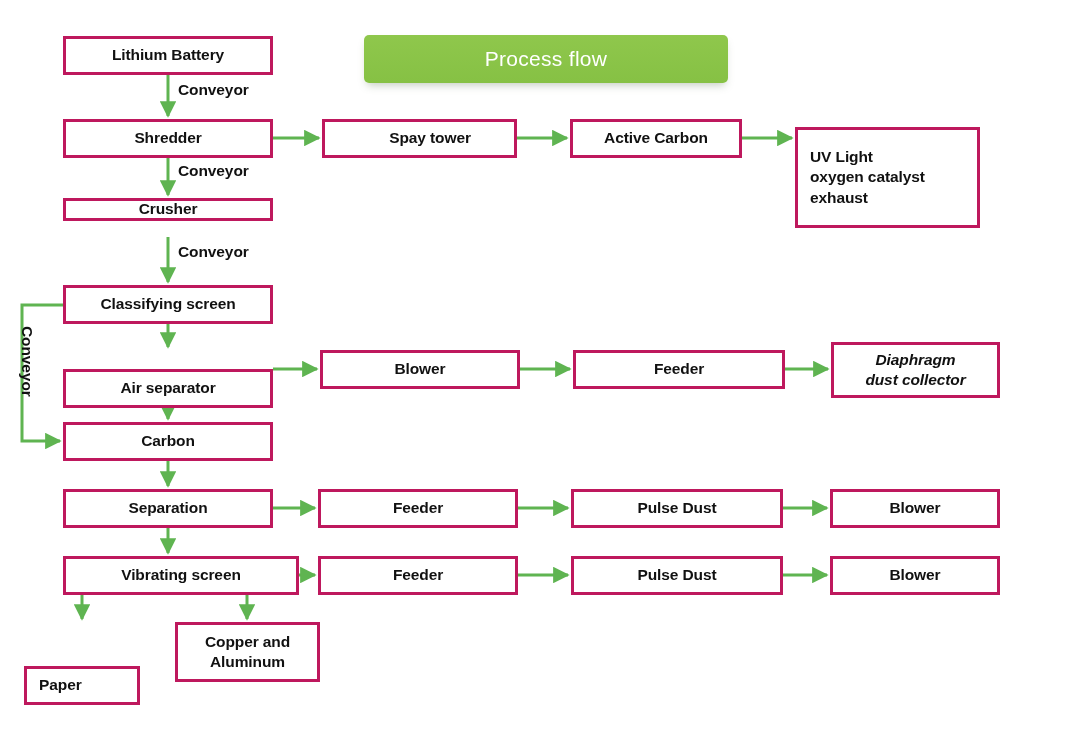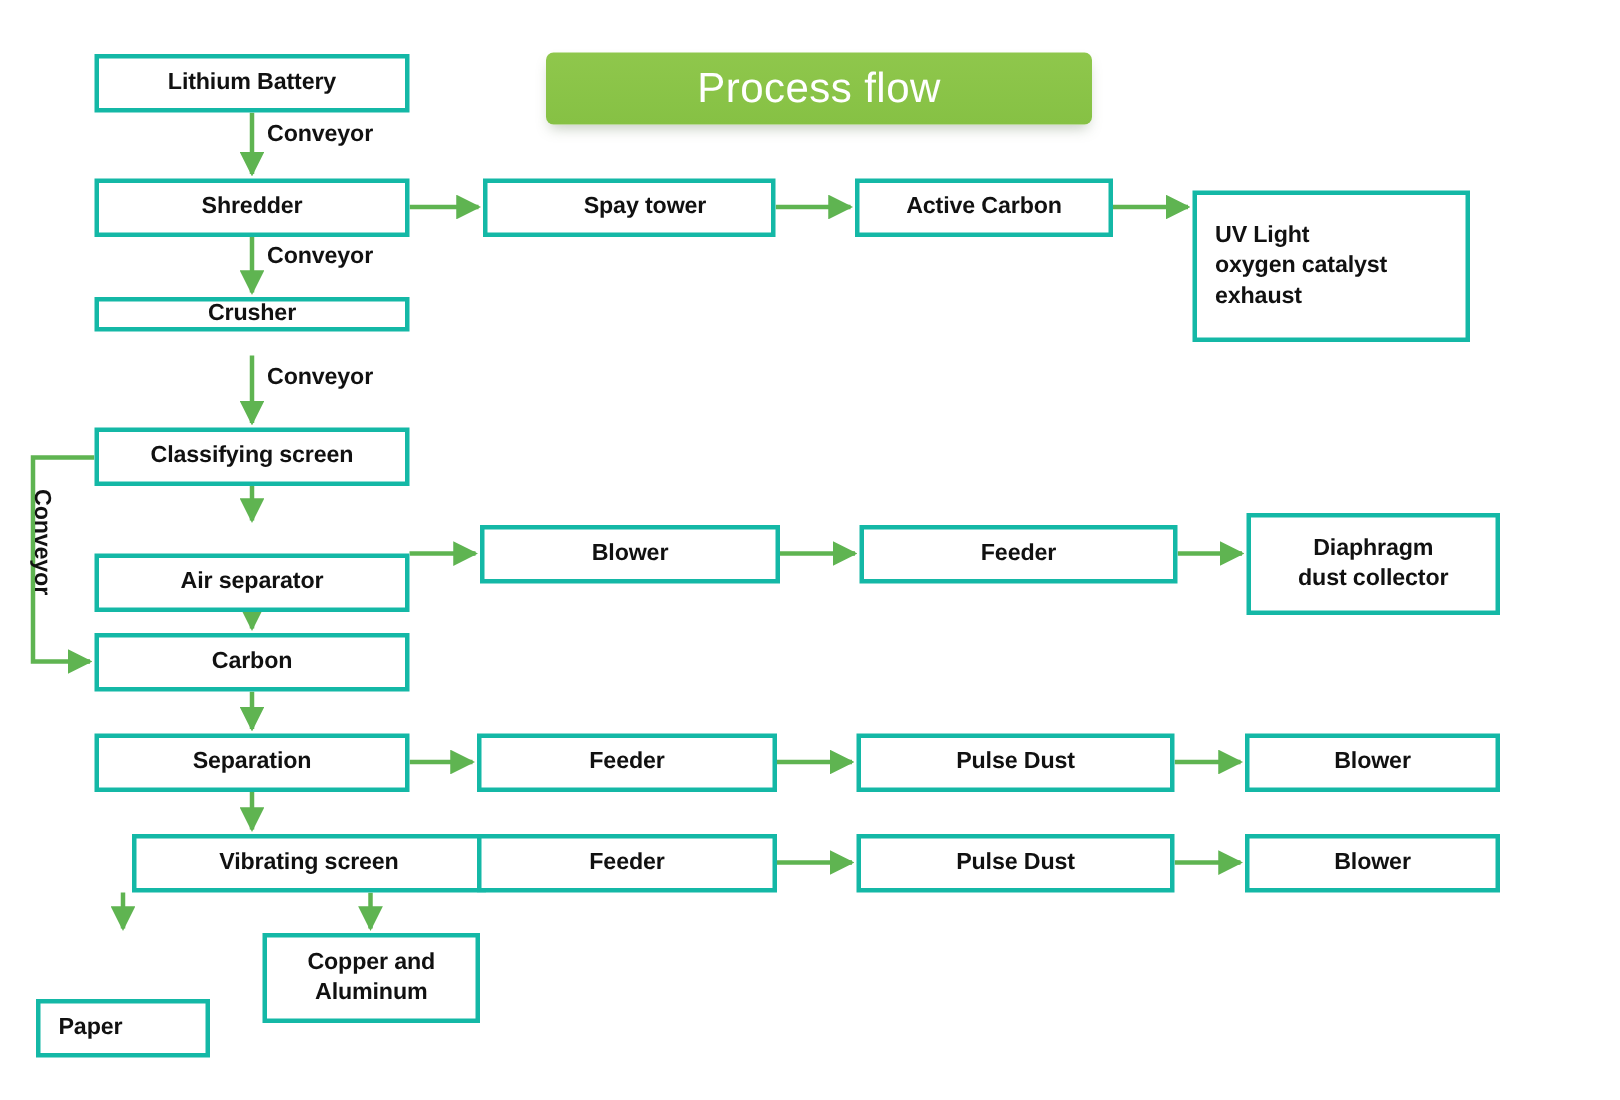--- a/index.html
+++ b/index.html
@@ -22,21 +22,21 @@
     left: 0;
     top: 0;
     width: 1080px;
     height: 733px;
     pointer-events: none;
   }
   .node {
     position: absolute;
     box-sizing: border-box;
     background: #ffffff;
-    border: 3px solid #14b8a6;
+    border: 3px solid #be185d;
     display: flex;
     align-items: center;
     justify-content: center;
     color: #111111;
     font-weight: bold;
     font-size: 15.5px;
     line-height: 1.32;
     text-align: center;
     letter-spacing: -0.1px;
     z-index: 2;
@@ -75,21 +75,21 @@
     background: linear-gradient(180deg, #8FC74C 0%, #86C144 100%);
     border-radius: 5px;
     box-shadow: 0 5px 9px -3px rgba(120,140,110,0.45);
     display: flex;
     align-items: center;
     justify-content: center;
     z-index: 2;
   }
   #banner-text {
     color: #ffffff;
-    font-size: 28px;
+    font-size: 21px;
     font-weight: normal;
     letter-spacing: 0.3px;
   }
 </style>
 </head>
 <body>
 
 <div id="canvas">
 
   <svg id="connectors" viewBox="0 0 1080 733" xmlns="http://www.w3.org/2000/svg">
@@ -150,41 +150,41 @@
       </div>
       <div class="node" style="left: 63px; top: 369px; width: 210px; height: 39px;">
         <span class="node-label">Air separator</span>
       </div>
       <div class="node" style="left: 63px; top: 422px; width: 210px; height: 39px;">
         <span class="node-label">Carbon</span>
       </div>
       <div class="node" style="left: 63px; top: 489px; width: 210px; height: 39px;">
         <span class="node-label">Separation</span>
       </div>
-      <div class="node" style="left: 63px; top: 556px; width: 236px; height: 39px; margin-left: 25px;">
+      <div class="node" style="left: 63px; top: 556px; width: 236px; height: 39px;">
         <span class="node-label">Vibrating screen</span>
       </div>
       <div class="node" style="left: 322px; top: 119px; width: 195px; height: 39px; padding-left: 21px;">
         <span class="node-label">Spay tower</span>
       </div>
       <div class="node" style="left: 570px; top: 119px; width: 172px; height: 39px;">
         <span class="node-label">Active Carbon</span>
       </div>
       <div class="node align-left" style="left: 795px; top: 83px; width: 185px; height: 101px;">
         <span class="node-label">UV Light
 oxygen catalyst
 exhaust</span>
       </div>
       <div class="node" style="left: 320px; top: 350px; width: 200px; height: 39px;">
         <span class="node-label">Blower</span>
       </div>
       <div class="node" style="left: 573px; top: 350px; width: 212px; height: 39px;">
         <span class="node-label">Feeder</span>
       </div>
-      <div class="node" style="left: 831px; top: 342px; width: 169px; height: 68px;">
+      <div class="node" style="left: 831px; top: 342px; width: 169px; height: 56px; font-style: italic;">
         <span class="node-label">Diaphragm
 dust collector</span>
       </div>
       <div class="node" style="left: 318px; top: 489px; width: 200px; height: 39px;">
         <span class="node-label">Feeder</span>
       </div>
       <div class="node" style="left: 571px; top: 489px; width: 212px; height: 39px;">
         <span class="node-label">Pulse Dust</span>
       </div>
       <div class="node" style="left: 830px; top: 489px; width: 170px; height: 39px;">

